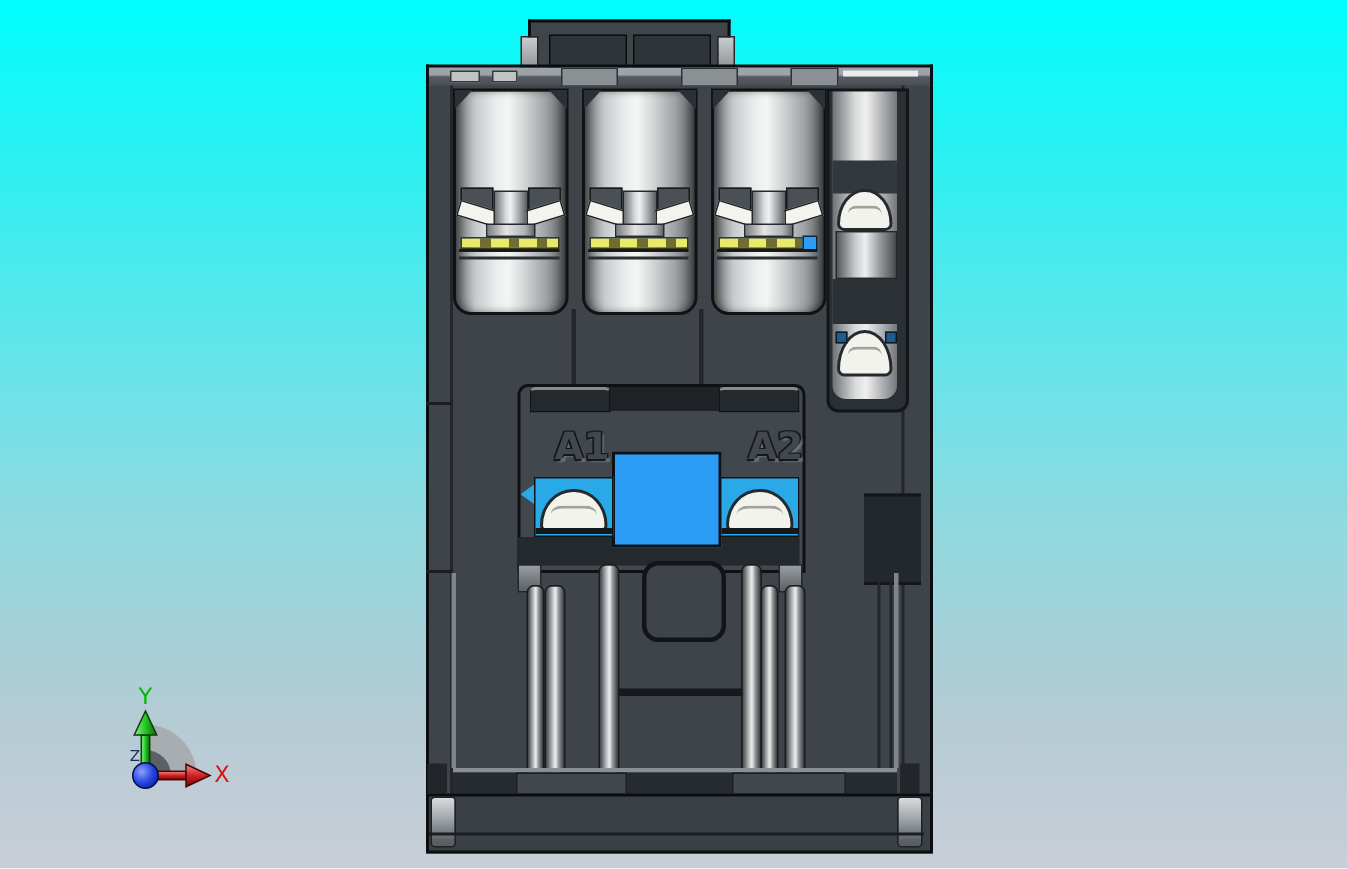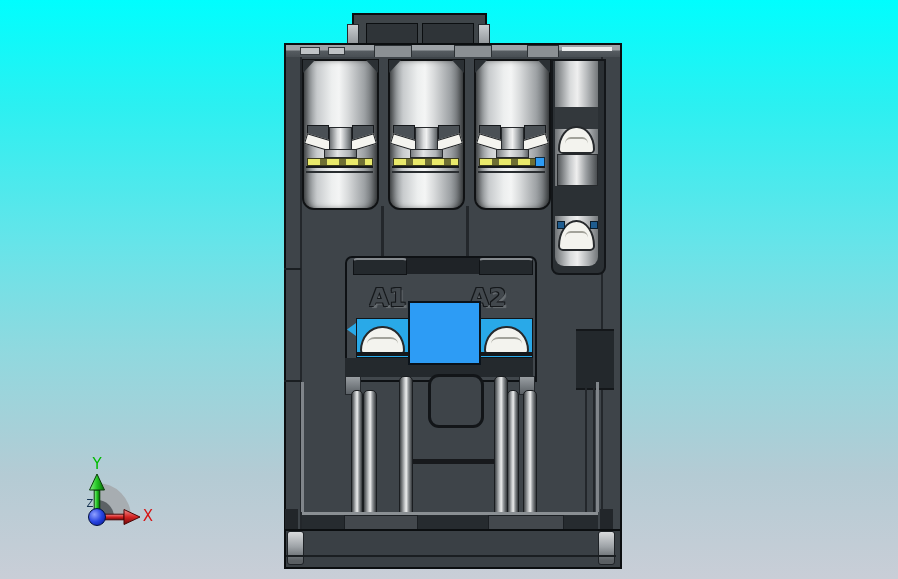--- a/index.html
+++ b/index.html
@@ -168,21 +168,21 @@
     <div class="abs rc-dark" style="top:186px;height:30px;background:#2B3034;"></div>
     <div class="arch abs" style="left:558px;top:220px;width:33px;height:27px;"></div>
     <div class="chip" style="left:557px;top:221px;"></div>
     <div class="chip" style="left:590px;top:221px;"></div>
 
     <div class="abs coil-block"></div>
     <div class="abs coil-channel"></div>
     <div class="abs coil-cap" style="left:353px;"></div>
     <div class="abs coil-cap" style="left:479px;"></div>
     <div class="coil-label" style="left:362px;">A1</div>
-    <div class="coil-label" style="left:462px;">A2</div>
+    <div class="coil-label" style="left:491px;">A2</div>
     <div class="abs coil-bottom-band"></div>
     <div class="abs blue-square"></div>
     <div class="coil-term" style="left:356px;">
       <div class="arch"></div>
       <div class="bottom"></div>
     </div>
     <div class="coil-term" style="left:480px;">
       <div class="arch"></div>
       <div class="bottom"></div>
     </div>

